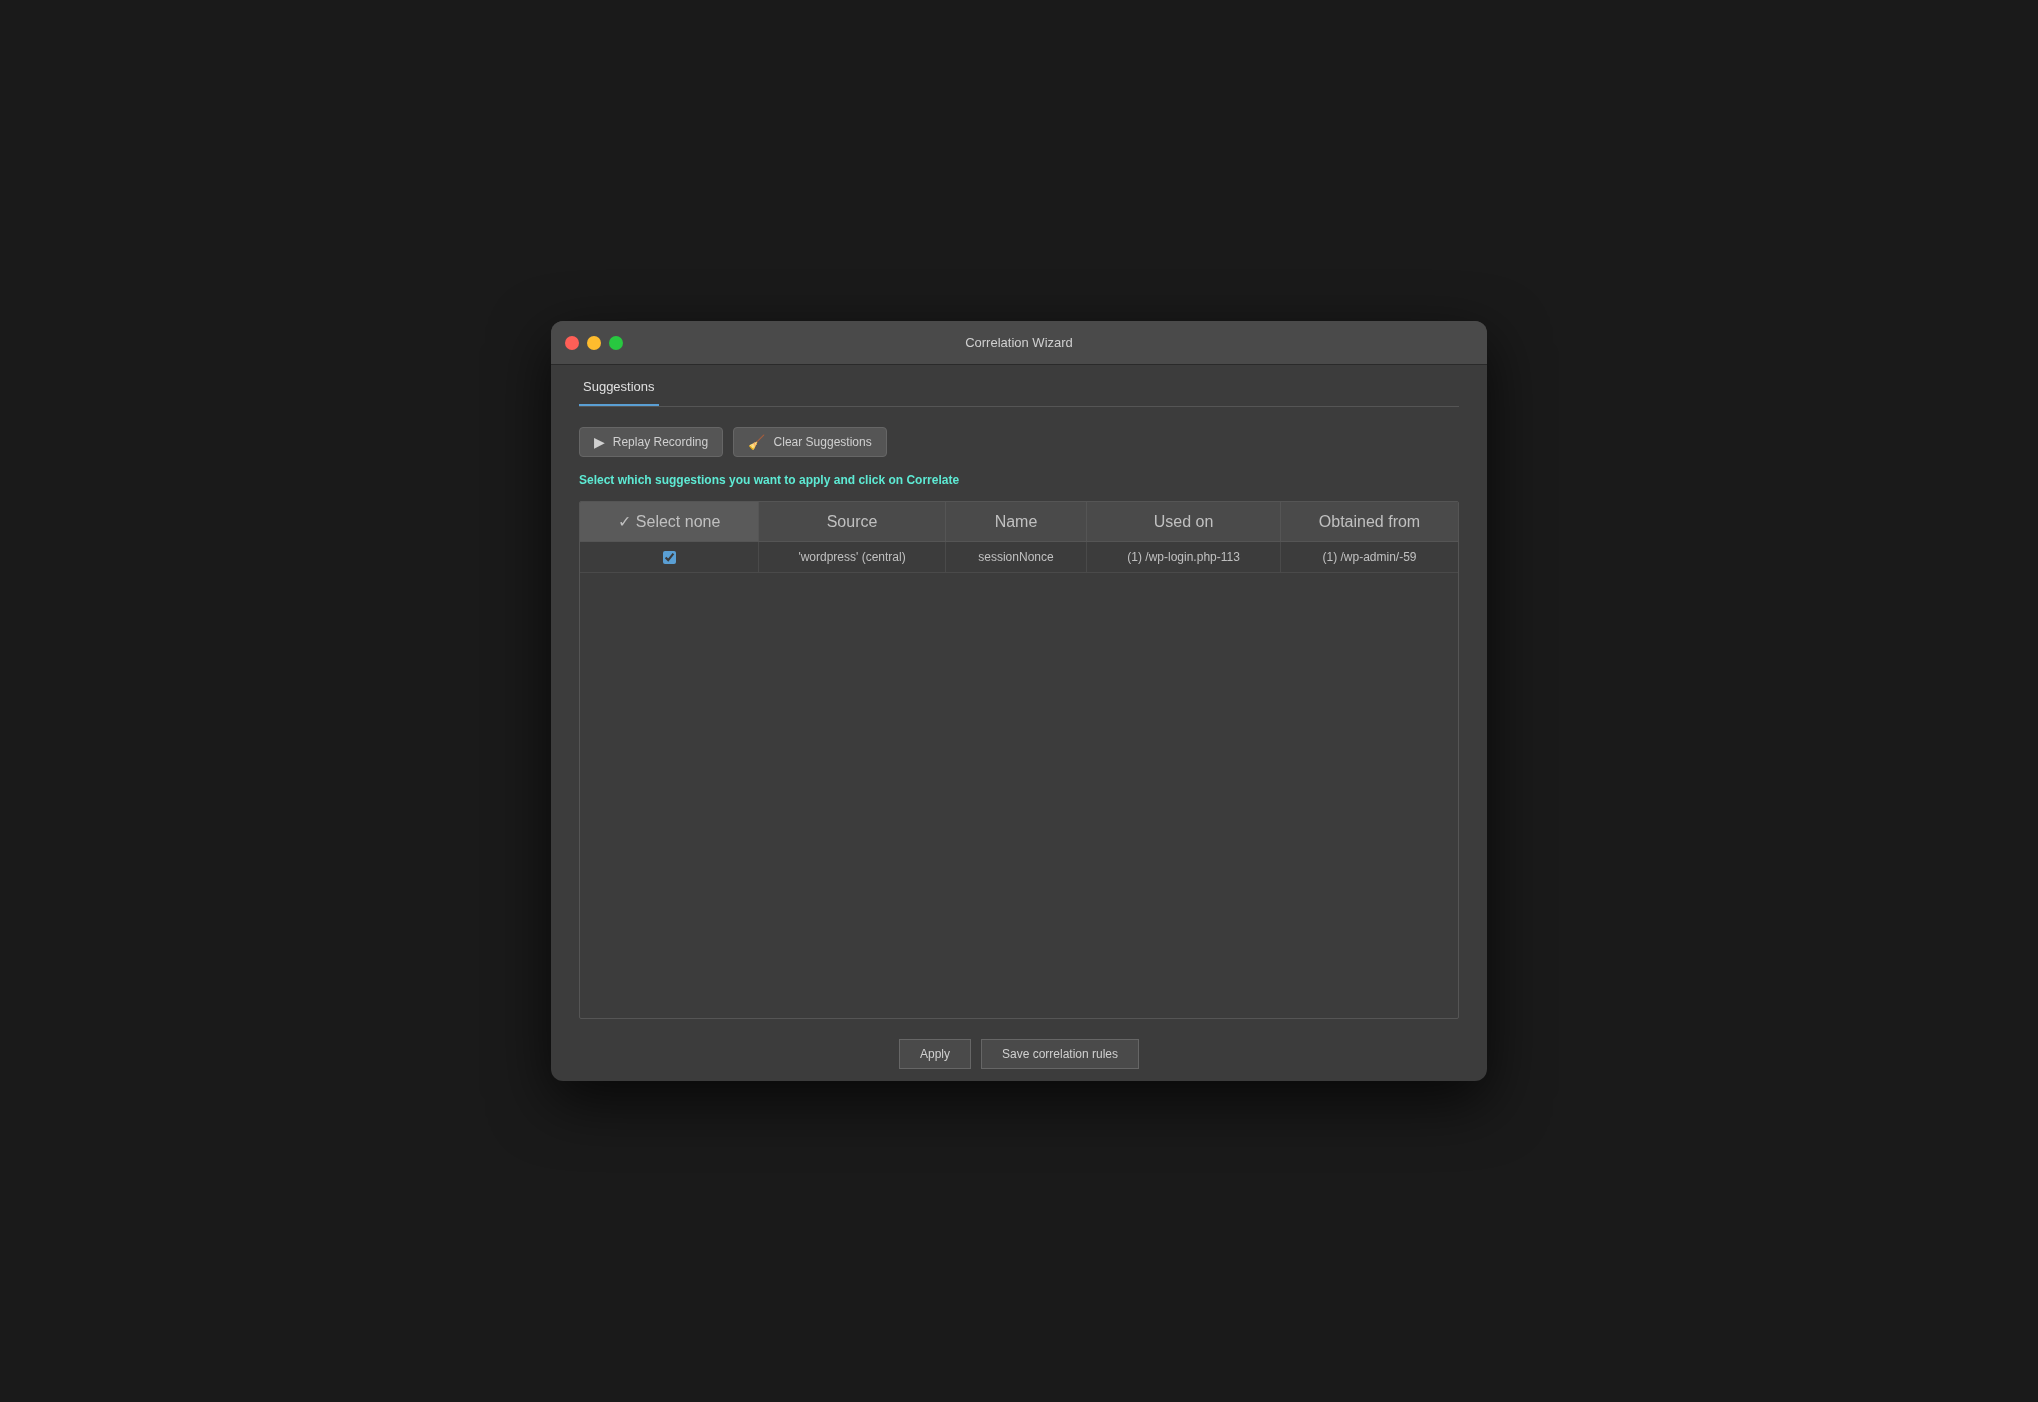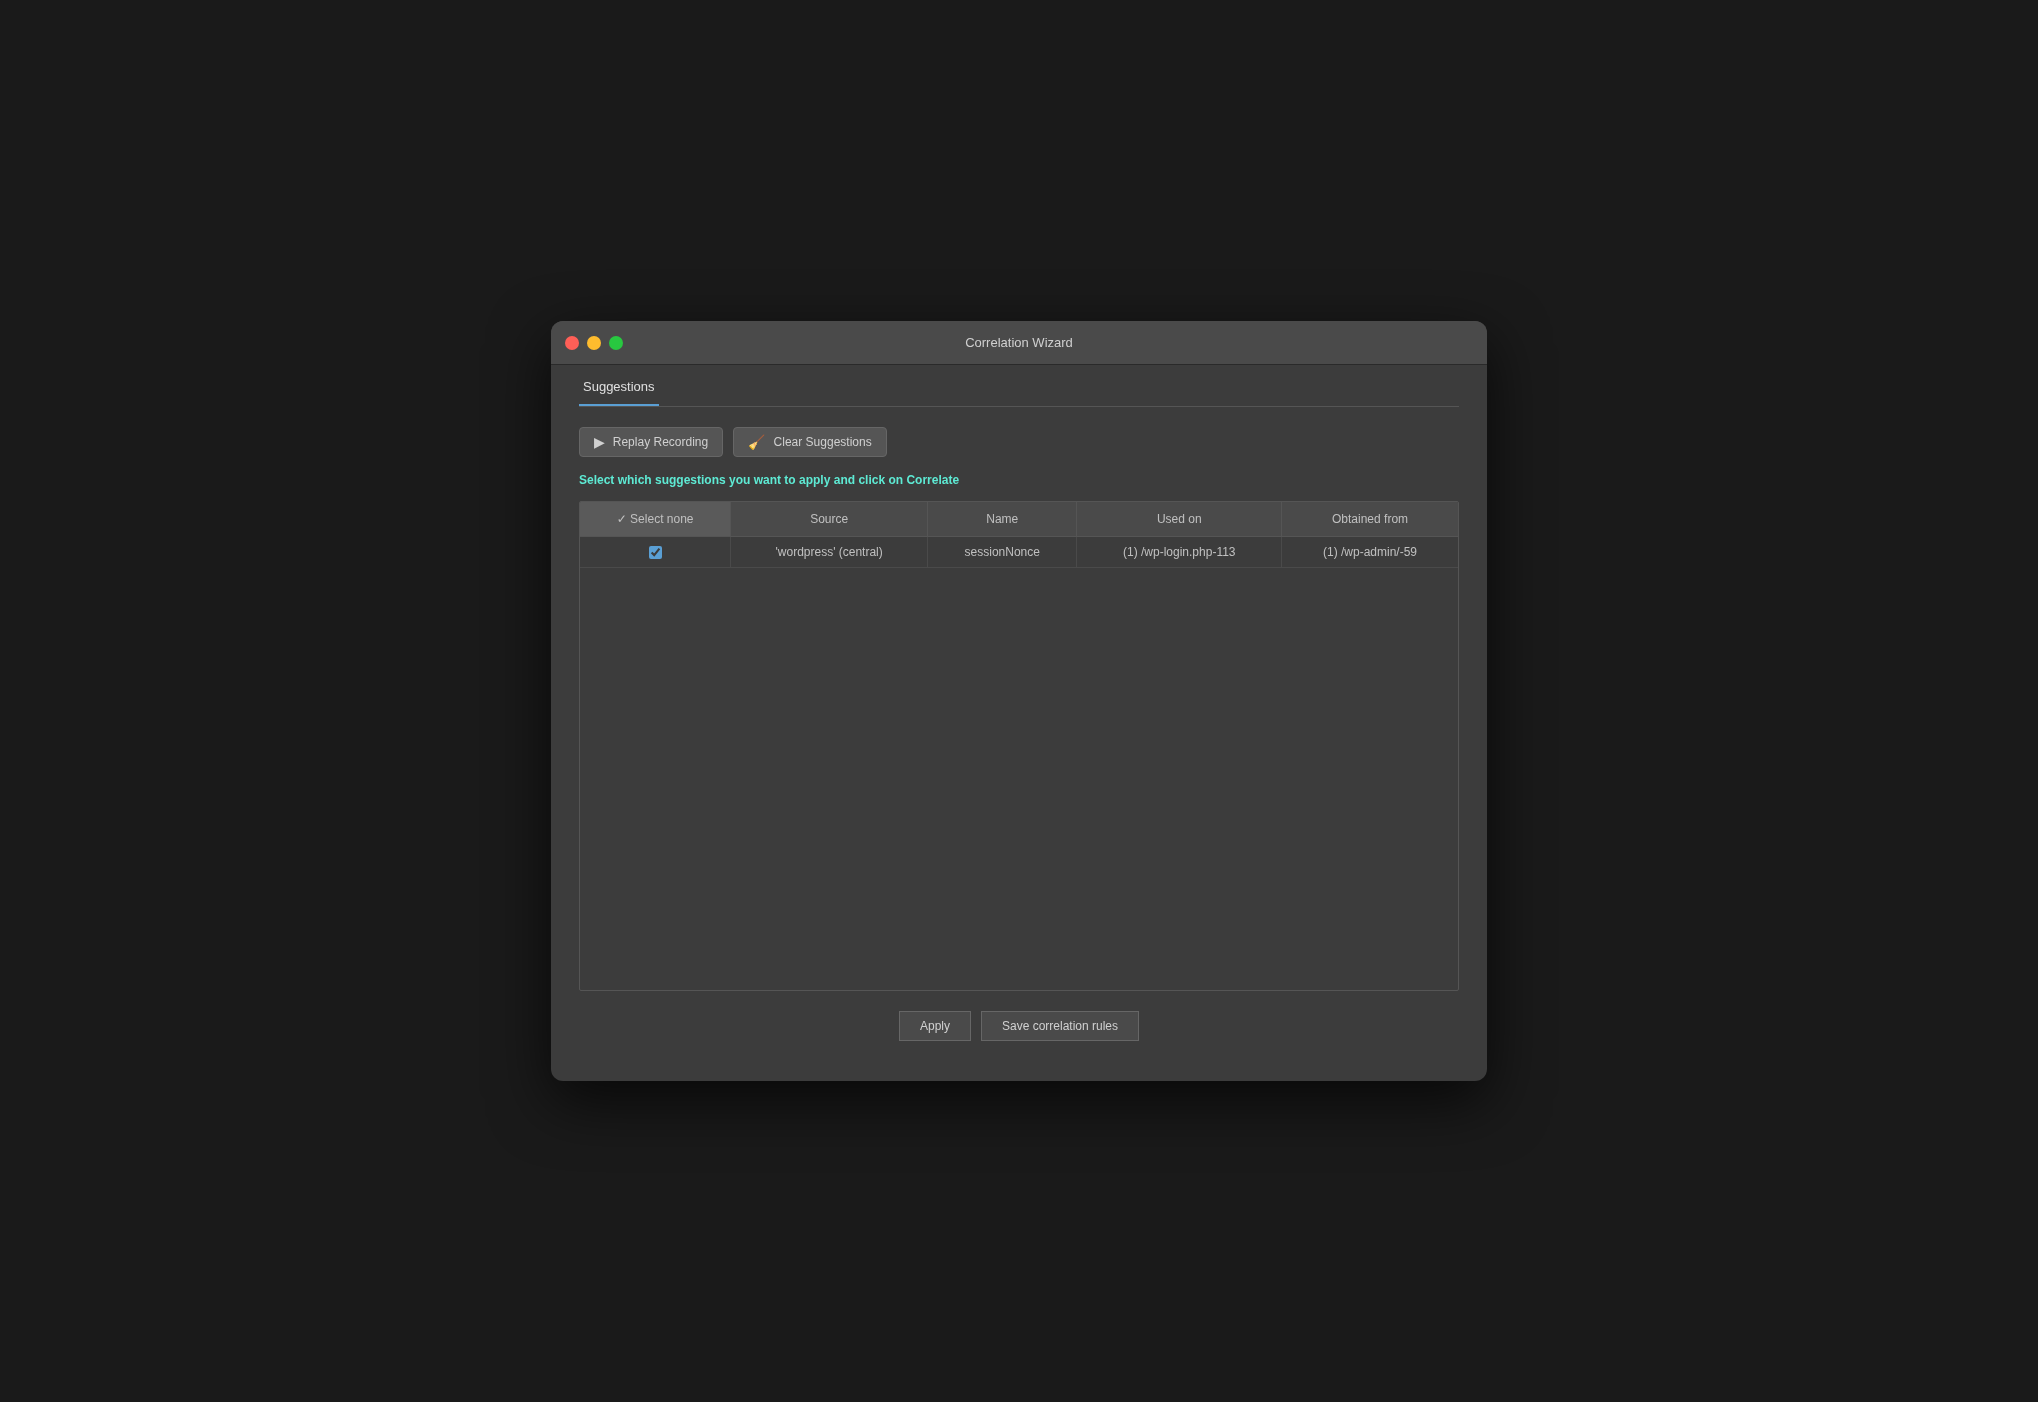--- a/index.html
+++ b/index.html
@@ -55,21 +55,21 @@
     .btn-min { background: #febc2e; }
     .btn-max { background: #28c840; }
 
     .titlebar-title {
       color: #d0d0d0;
       font-size: 13px;
       font-weight: 500;
     }
 
     .content {
-      padding: 0 28px 40px 28px;
+      padding: 0 28px 12px 28px;
       display: flex;
       flex-direction: column;
       flex: 1;
     }
 
     .tabs {
       display: flex;
       margin-bottom: 20px;
       border-bottom: 1px solid #555;
     }
@@ -132,21 +132,21 @@
     }
 
     .table thead tr {
       background: #4a4a4a;
       border-bottom: 1px solid #555;
     }
 
     .table thead th {
       padding: 10px 12px;
       color: #c0c0c0;
-      font-size: 12px;
+      font-size: 16px;
       font-weight: 500;
       text-align: center;
       border-right: 1px solid #555;
     }
 
     .table thead th:last-child {
       border-right: none;
     }
 
     .th-select-none {

